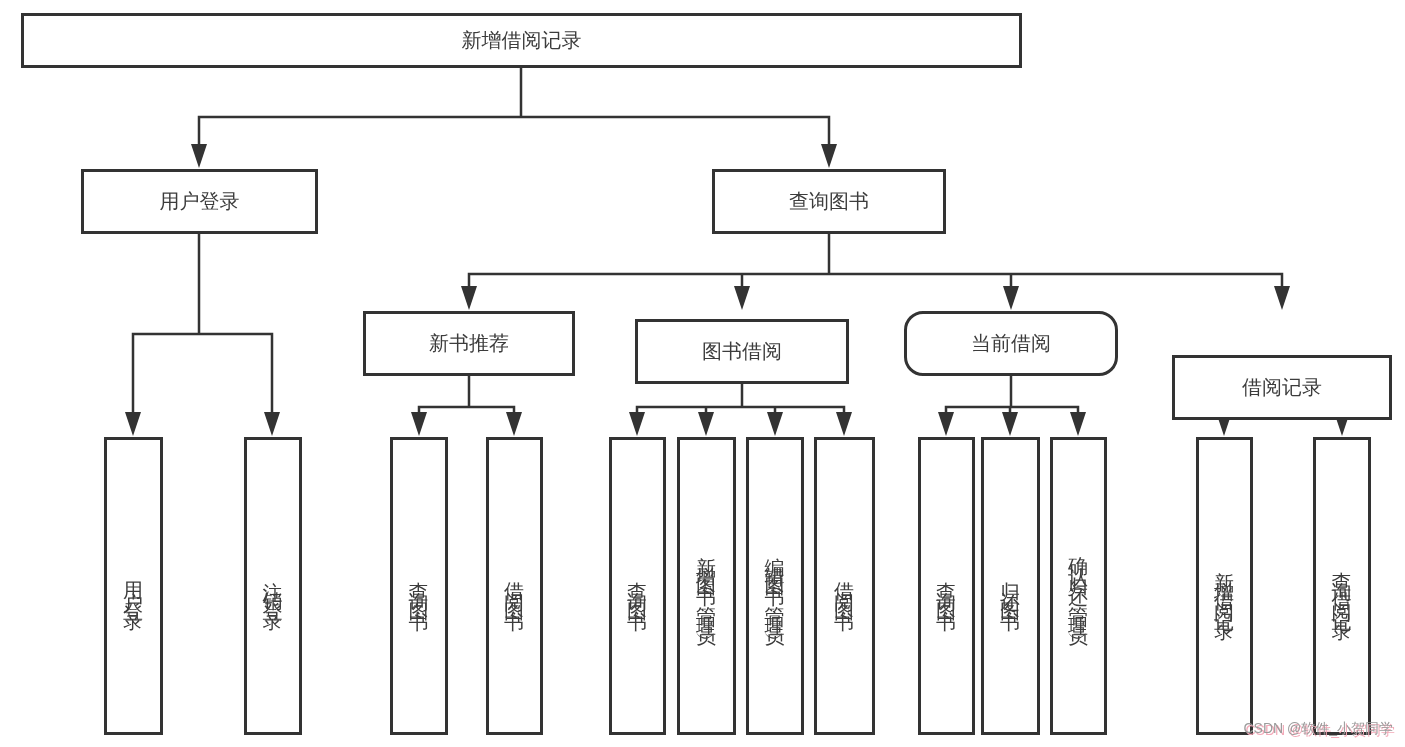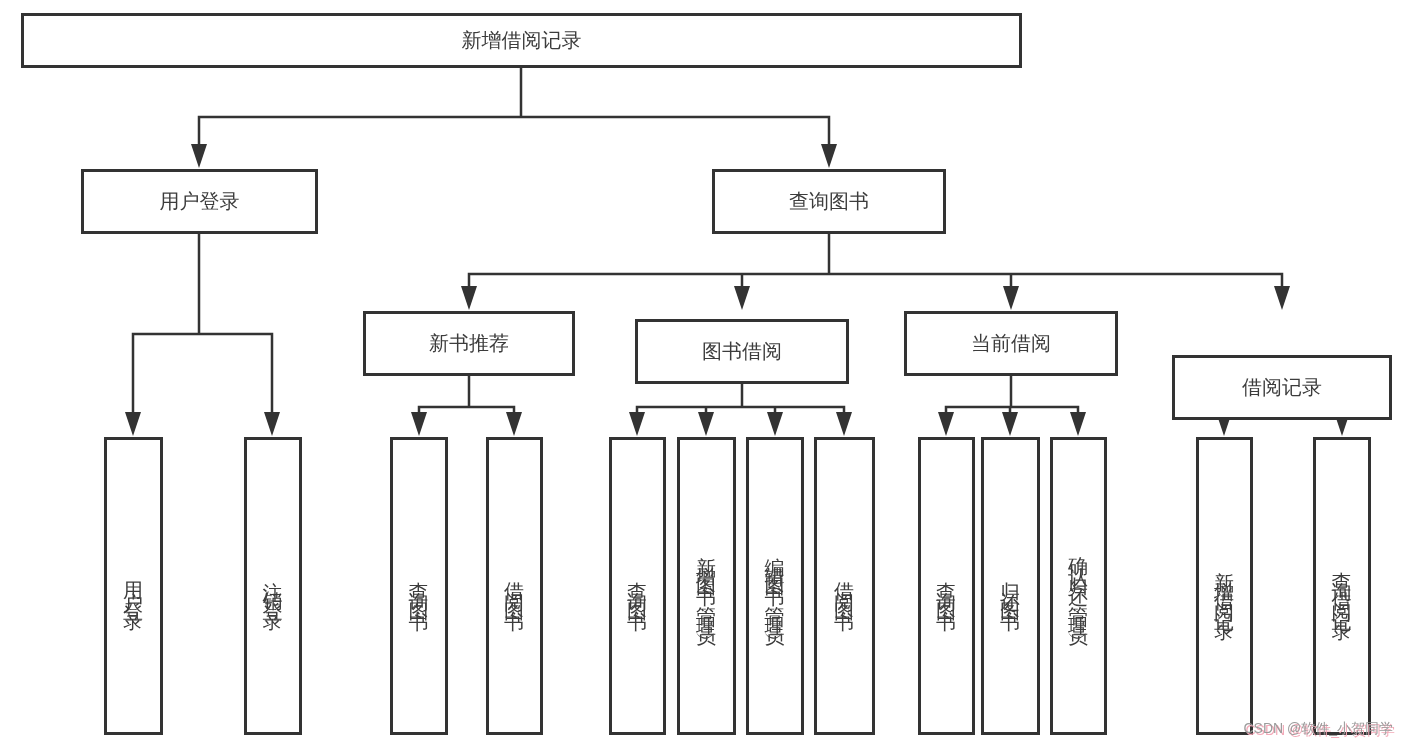--- a/index.html
+++ b/index.html
@@ -39,21 +39,21 @@
     font-size:20px;
     color:var(--text);
     white-space:nowrap;
   }
   
   .n-root     {left:21px;  top:13px;  width:1001px; height:55px;}
   .n-login    {left:81px;  top:169px; width:237px;  height:65px;}
   .n-mgmt     {left:712px; top:169px; width:234px;  height:65px;}
   .n-recommend{left:363px; top:311px; width:212px;  height:65px;}
   .n-borrow   {left:635px; top:311px; width:214px;  height:65px;margin-top:8px;}
-  .n-current  {left:904px; top:311px; width:214px;  height:65px;}
+  .n-current  {left:904px; top:311px; width:214px;  height:65px;border-radius:19px;}
   .n-records  {left:1172px;top:311px; width:220px;  height:65px;margin-top:44px;}
   .leaf{top:437px;height:298px;}
   .l-login-0 {left:104px; width:59px;}
   .l-login-1 {left:244px; width:58px;}
   .l-rec-0   {left:390px; width:58px;}
   .l-rec-1   {left:486px; width:57px;}
   .l-bor-0   {left:609px; width:57px;}
   .l-bor-1   {left:677px; width:59px;}
   .l-bor-2   {left:746px; width:58px;}
   .l-bor-3   {left:814px; width:61px;}

